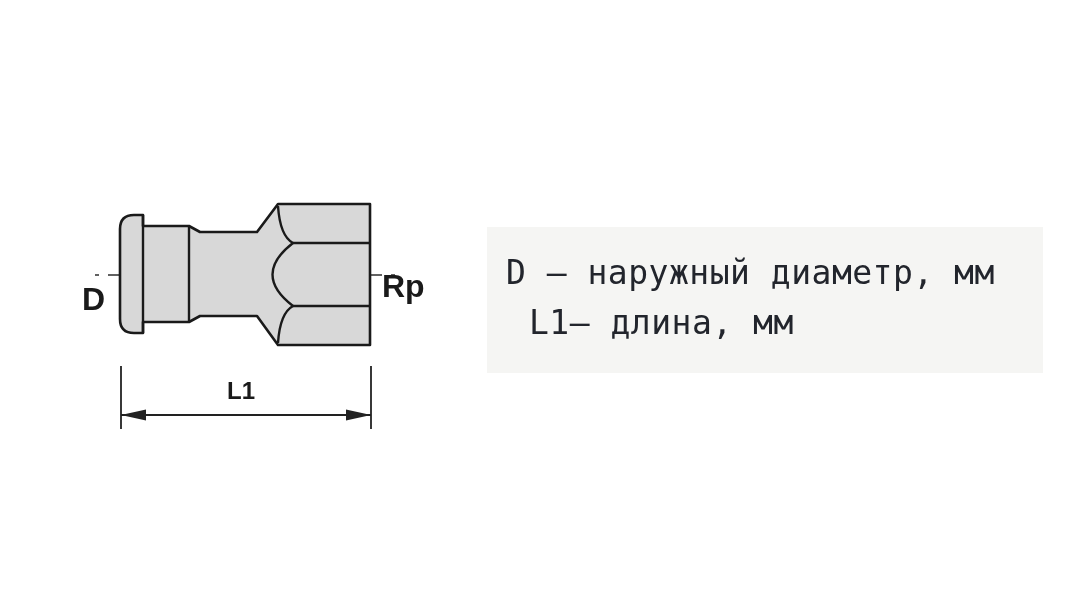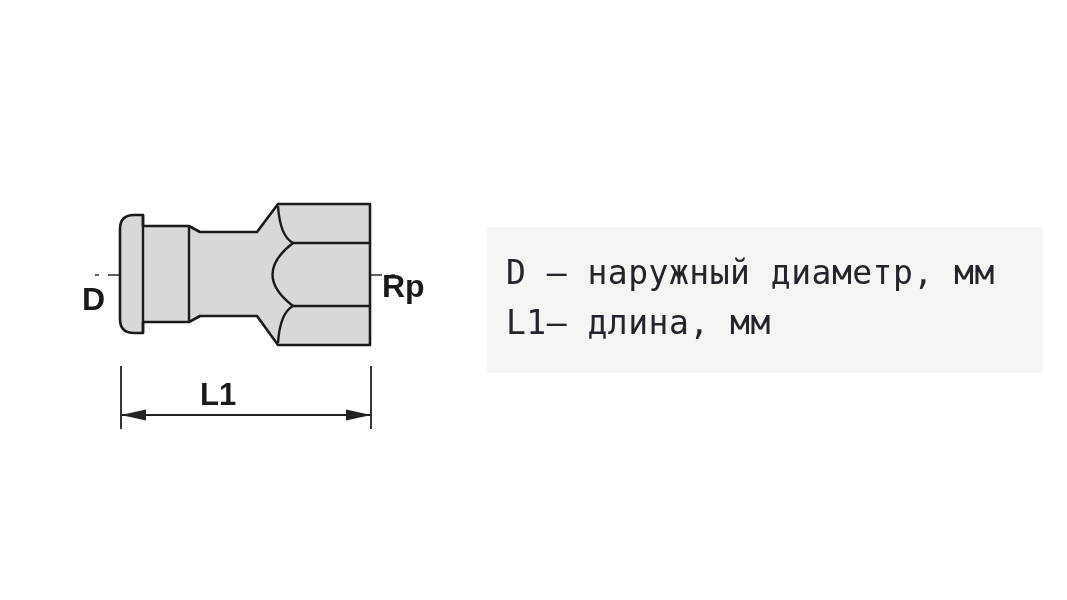--- a/index.html
+++ b/index.html
@@ -23,41 +23,41 @@
     position: absolute;
     font-family: "Liberation Sans", sans-serif;
     font-weight: 600;
     font-size: 32px;
     line-height: 1;
     color: var(--c-line-color);
     white-space: nowrap;
   }
   .label-d  { left: 82px;  top: 283px; }
   .label-rp { left: 382px; top: 270px; }
-  .label-l1 { left: 200px; top: 379px; width: 66px; font-size: 31px; }
+  .label-l1 { left: 208px; top: 379px; width: 66px; text-align: center; font-size: 24px; }
 
   .legend-panel {
     position: absolute;
     left: 487px; top: 227px;
     width: 556px; height: 146px;
     background: var(--c-panel-bg);
     text-decoration: underline;
   }
   .legend-line {
     position: absolute;
     left: 19px;
     font-family: "DejaVu Sans Mono", "Liberation Mono", monospace;
     font-size: 33px;
     line-height: 40px;
     letter-spacing: 0.5px;
     color: var(--c-text-color);
     white-space: nowrap;
   }
   .legend-line.first  { top: 26px; }
-  .legend-line.second { top: 76px; }
+  .legend-line.second { top: 76px; margin-left: 23px; }
 
   .outline   { fill: none; stroke: var(--c-line-color); stroke-width: 2.4; }
   .silhouette{ fill: var(--c-fitting-fill); stroke: var(--c-line-color); stroke-width: 2.6; stroke-linejoin: round; }
   .centerline{ fill: none; stroke: #2e2e2e; stroke-width: 1.7; }
   .dim       { fill: none; stroke: #222222; stroke-width: 1.8; }
   .dim-arrow { fill: #222222; stroke: none; }
 </style>
 </head>
 <body>
 

